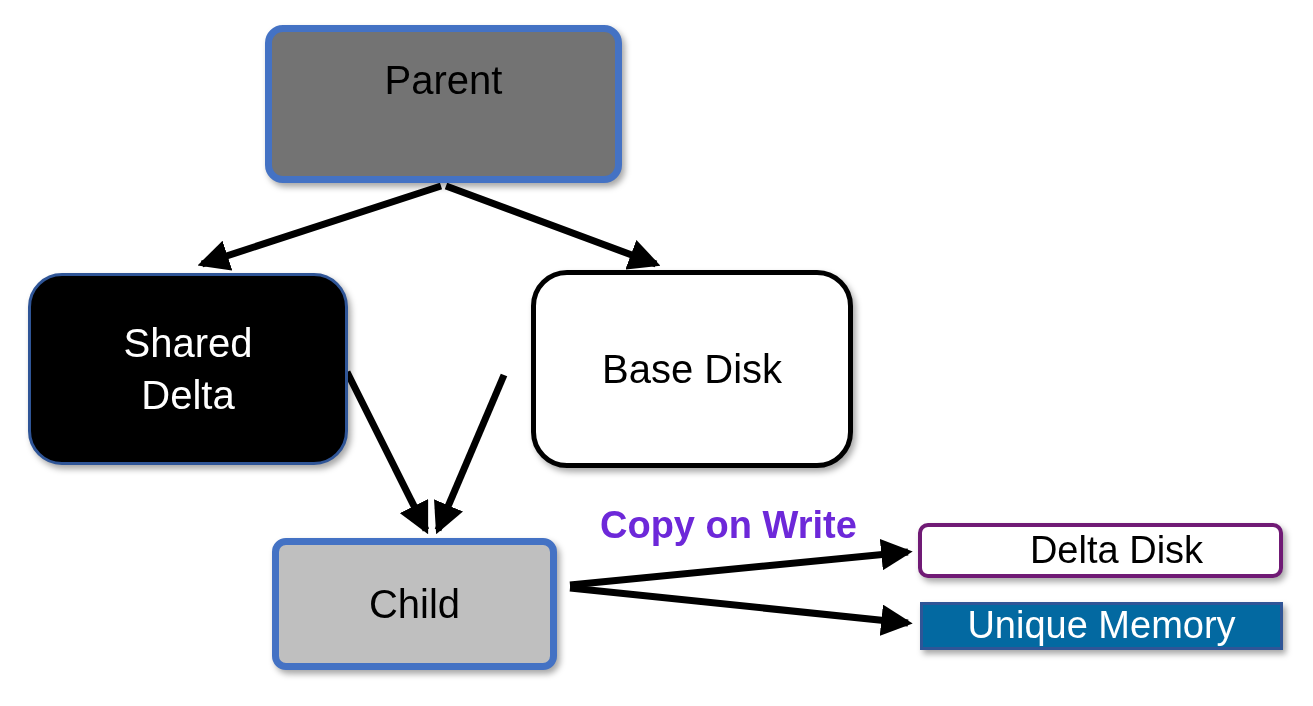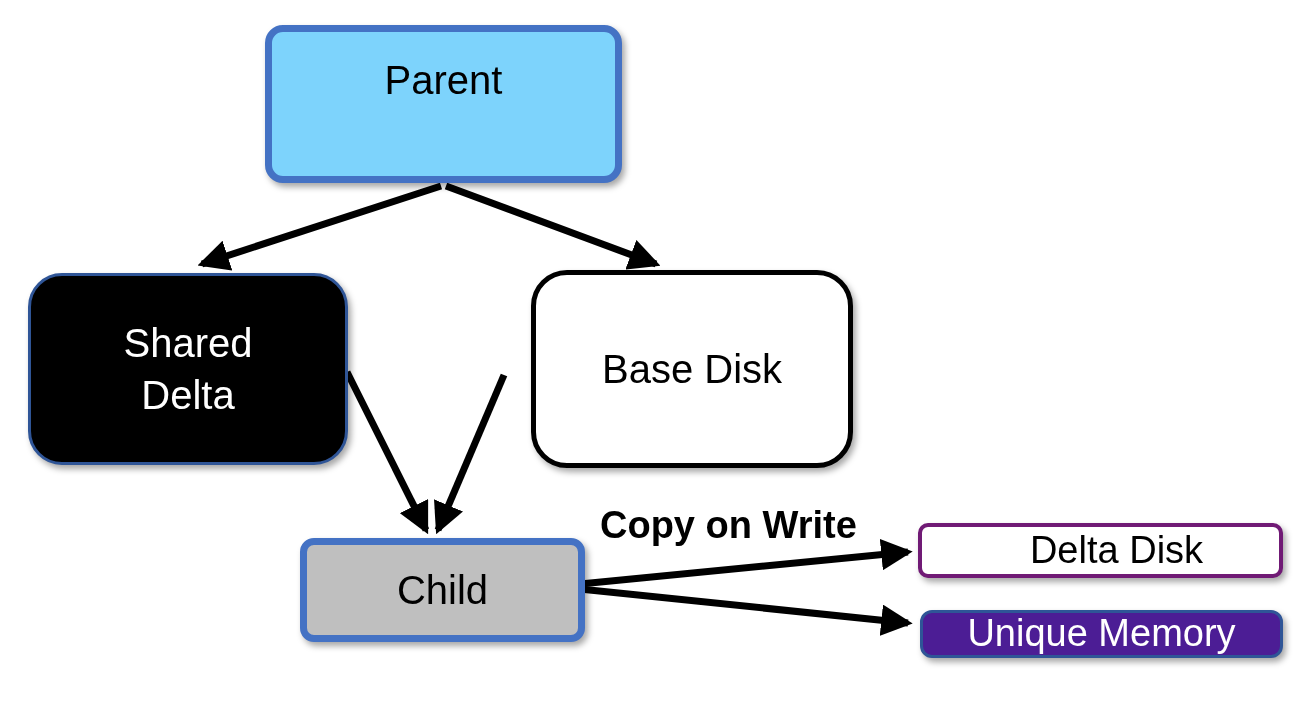--- a/index.html
+++ b/index.html
@@ -31,21 +31,21 @@
     justify-content: center;
     text-align: center;
     color: #000000;
     font-size: 40px;
     line-height: 1.3;
     box-shadow: 3px 4px 6px rgba(0,0,0,0.35);
   }
   .node-parent {
     left: 265px; top: 25px;
     width: 357px; height: 158px;
-    background: #7dd3fc;
+    background: #737373;
     border: 7px solid #4472C4;
     border-radius: 18px;
     align-items: flex-start;
     padding-top: 22px;
   }
   .node-shared-memory {
     left: 28px; top: 273px;
     width: 320px; height: 192px;
     background: #000000;
     border: 3px solid #2F5597;
@@ -56,51 +56,50 @@
     width: 210px;
   }
   .node-base-disk {
     left: 531px; top: 270px;
     width: 322px; height: 198px;
     background: #ffffff;
     border: 5px solid #000000;
     border-radius: 36px;
   }
   .node-child {
-    left: 300px; top: 538px;
-    width: 285px; height: 104px;
+    left: 272px; top: 538px;
+    width: 285px; height: 132px;
     background: #BFBFBF;
     border: 7px solid #4472C4;
     border-radius: 14px;
   }
   .node-delta-disk {
     left: 918px; top: 523px;
     width: 365px; height: 55px;
     background: #ffffff;
     border: 4px solid #701a75;
     border-radius: 10px;
     font-size: 38px;
     padding-left: 32px;
   }
   .node-unique-memory {
     left: 920px; top: 602px;
     width: 363px; height: 48px;
-    background: #4c1d95;
+    background: #0369a1;
     border: 3px solid #2F5597;
-    border-radius: 12px;
+    border-radius: 0;
     color: #ffffff;
     font-size: 38px;
-    margin-top: 8px;
   }
   .edge-label {
     position: absolute;
     left: 600px; top: 504px;
     font-size: 38px;
     font-weight: bold;
-    color: #000000;
+    color: #6d28d9;
     white-space: nowrap;
   }
 </style>
 </head>
 <body>
 
 <div class="stage">
 
   <svg class="edges-layer" width="1313" height="706" viewBox="0 0 1313 706" xmlns="http://www.w3.org/2000/svg">
     <defs>

